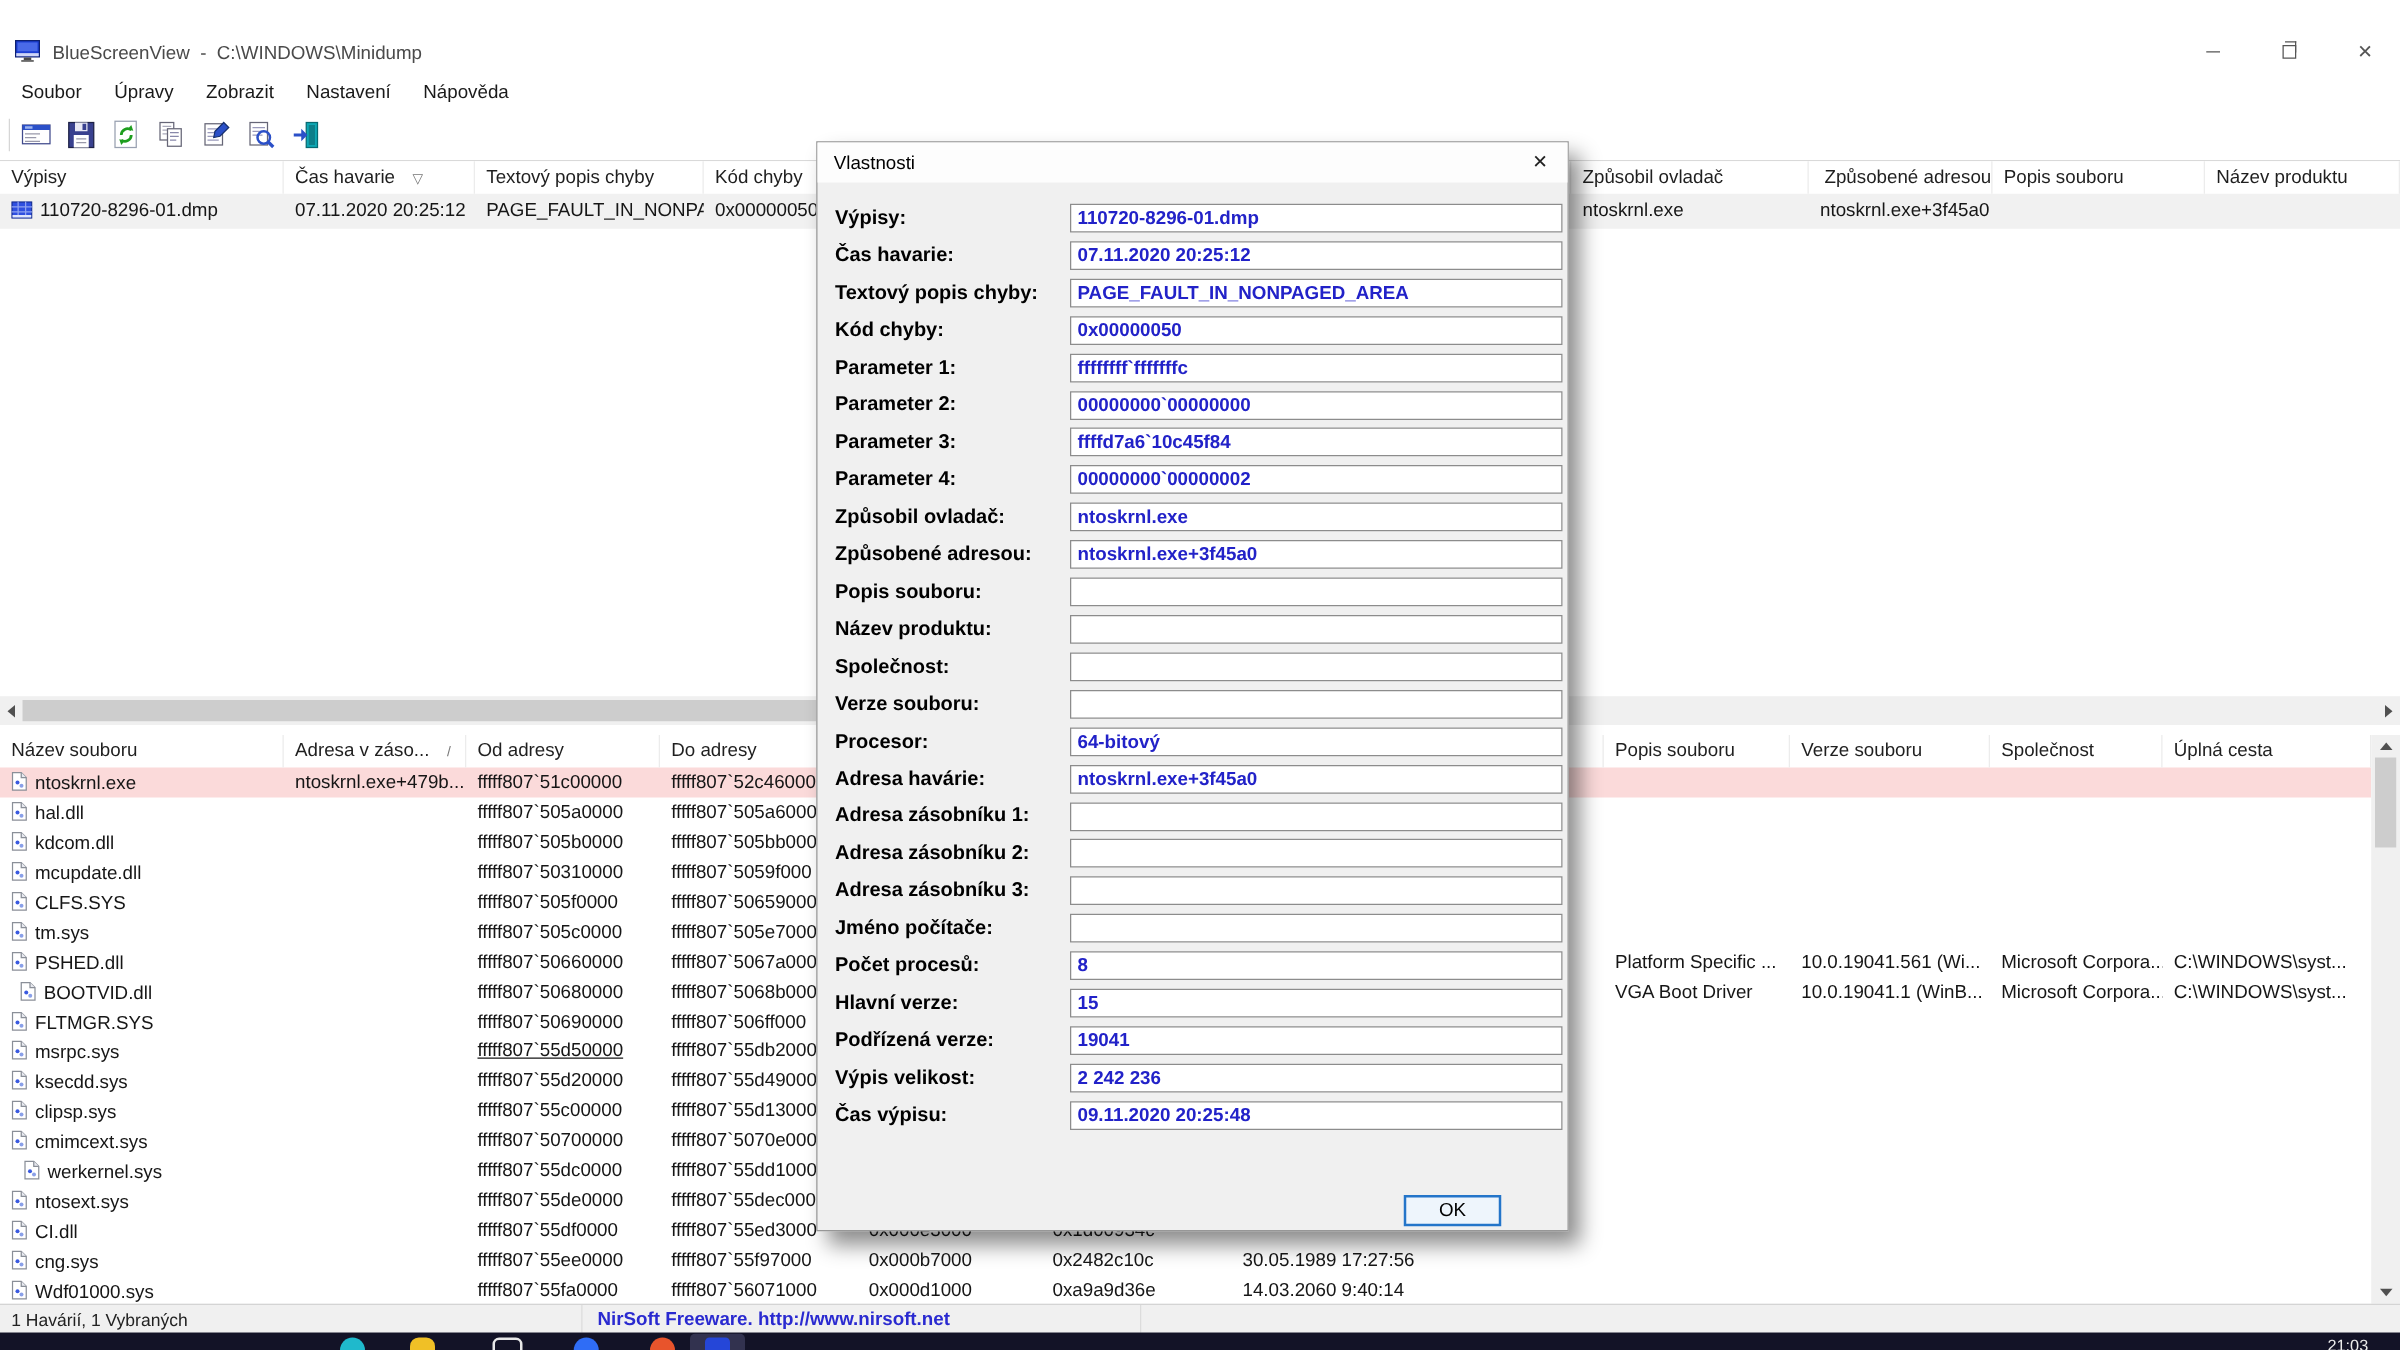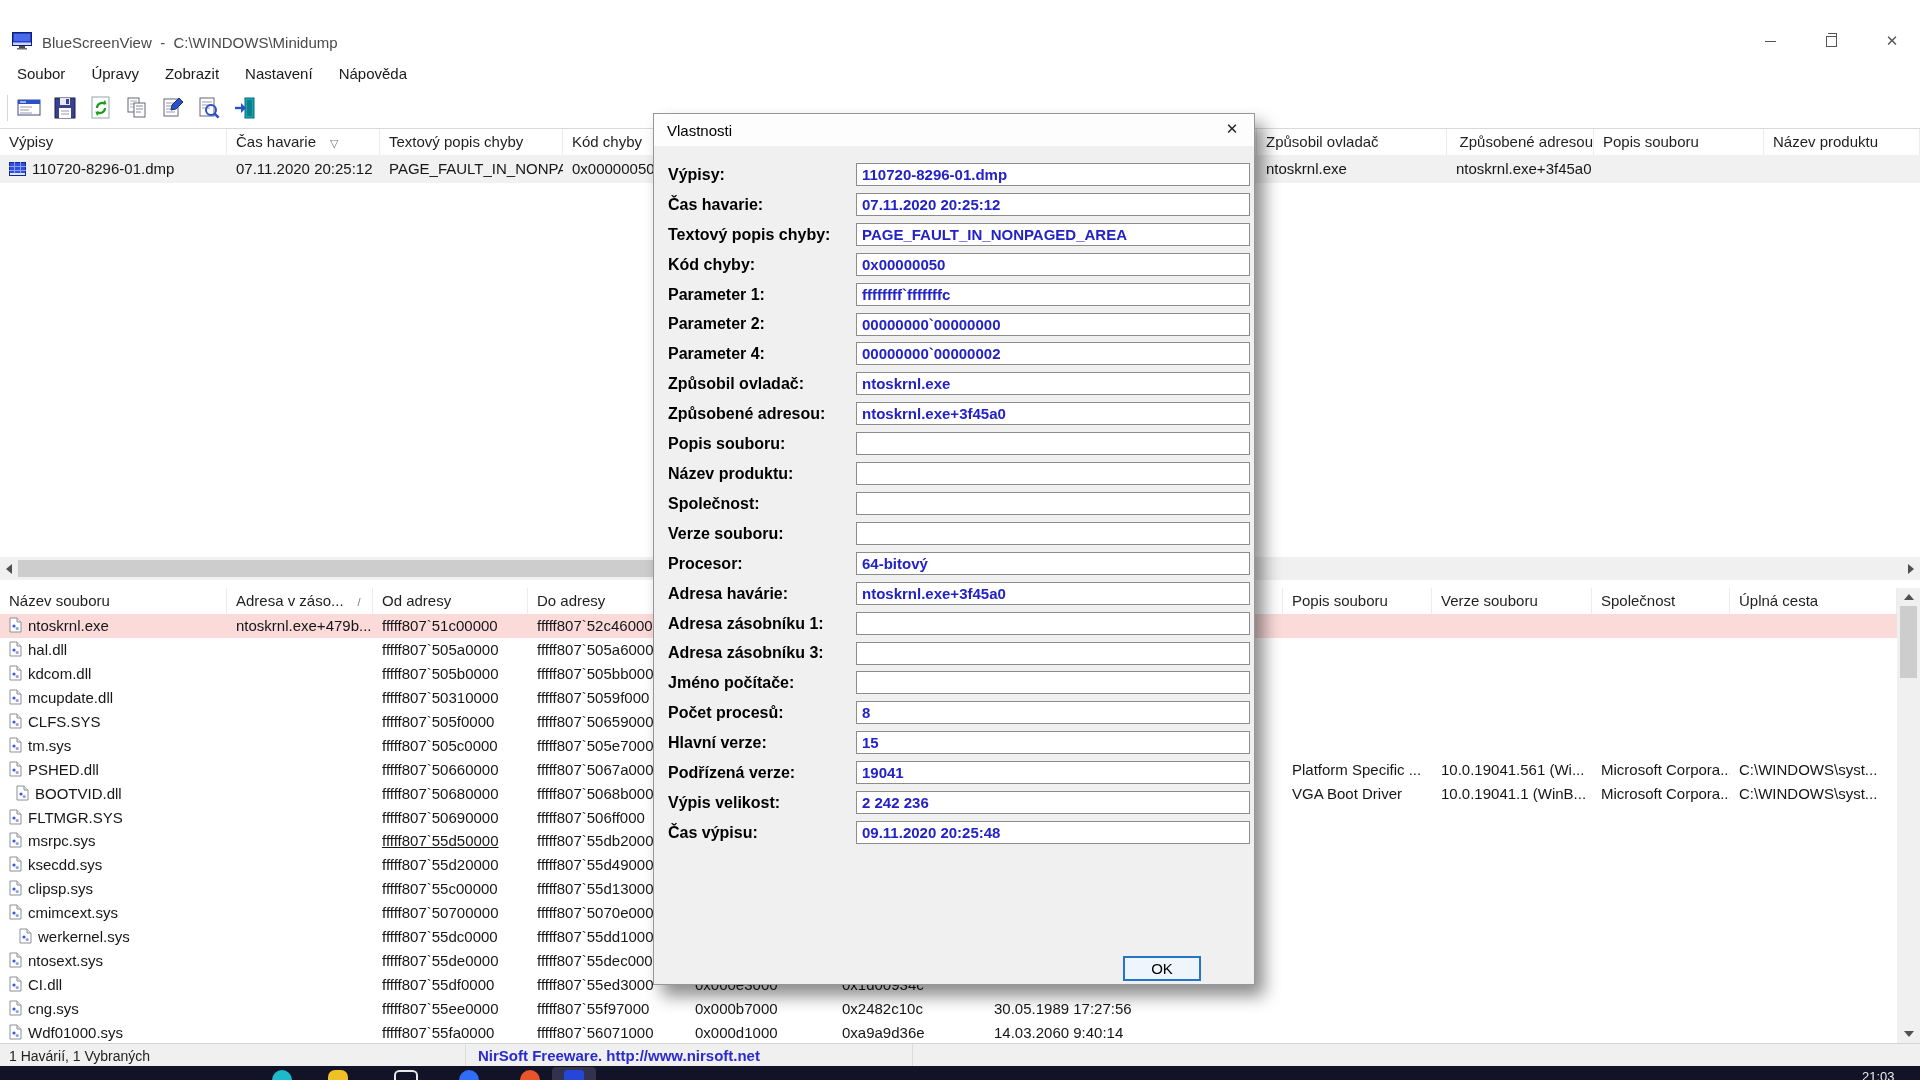--- a/index.html
+++ b/index.html
@@ -603,20 +603,24 @@
         </div>
         <div class="drow">
           <span class="dlabel">Parameter 1:</span>
           <div class="dval">ffffffff`fffffffc</div>
         </div>
         <div class="drow">
           <span class="dlabel">Parameter 2:</span>
           <div class="dval">00000000`00000000</div>
         </div>
         <div class="drow">
+          <span class="dlabel">Parameter 3:</span>
+          <div class="dval">ffffd7a6`10c45f84</div>
+        </div>
+        <div class="drow">
           <span class="dlabel">Parameter 4:</span>
           <div class="dval">00000000`00000002</div>
         </div>
         <div class="drow">
           <span class="dlabel">Způsobil ovladač:</span>
           <div class="dval">ntoskrnl.exe</div>
         </div>
         <div class="drow">
           <span class="dlabel">Způsobené adresou:</span>
           <div class="dval">ntoskrnl.exe+3f45a0</div>
@@ -643,20 +647,24 @@
         </div>
         <div class="drow">
           <span class="dlabel">Adresa havárie:</span>
           <div class="dval">ntoskrnl.exe+3f45a0</div>
         </div>
         <div class="drow">
           <span class="dlabel">Adresa zásobníku 1:</span>
           <div class="dval"></div>
         </div>
         <div class="drow">
+          <span class="dlabel">Adresa zásobníku 2:</span>
+          <div class="dval"></div>
+        </div>
+        <div class="drow">
           <span class="dlabel">Adresa zásobníku 3:</span>
           <div class="dval"></div>
         </div>
         <div class="drow">
           <span class="dlabel">Jméno počítače:</span>
           <div class="dval"></div>
         </div>
         <div class="drow">
           <span class="dlabel">Počet procesů:</span>
           <div class="dval">8</div>

